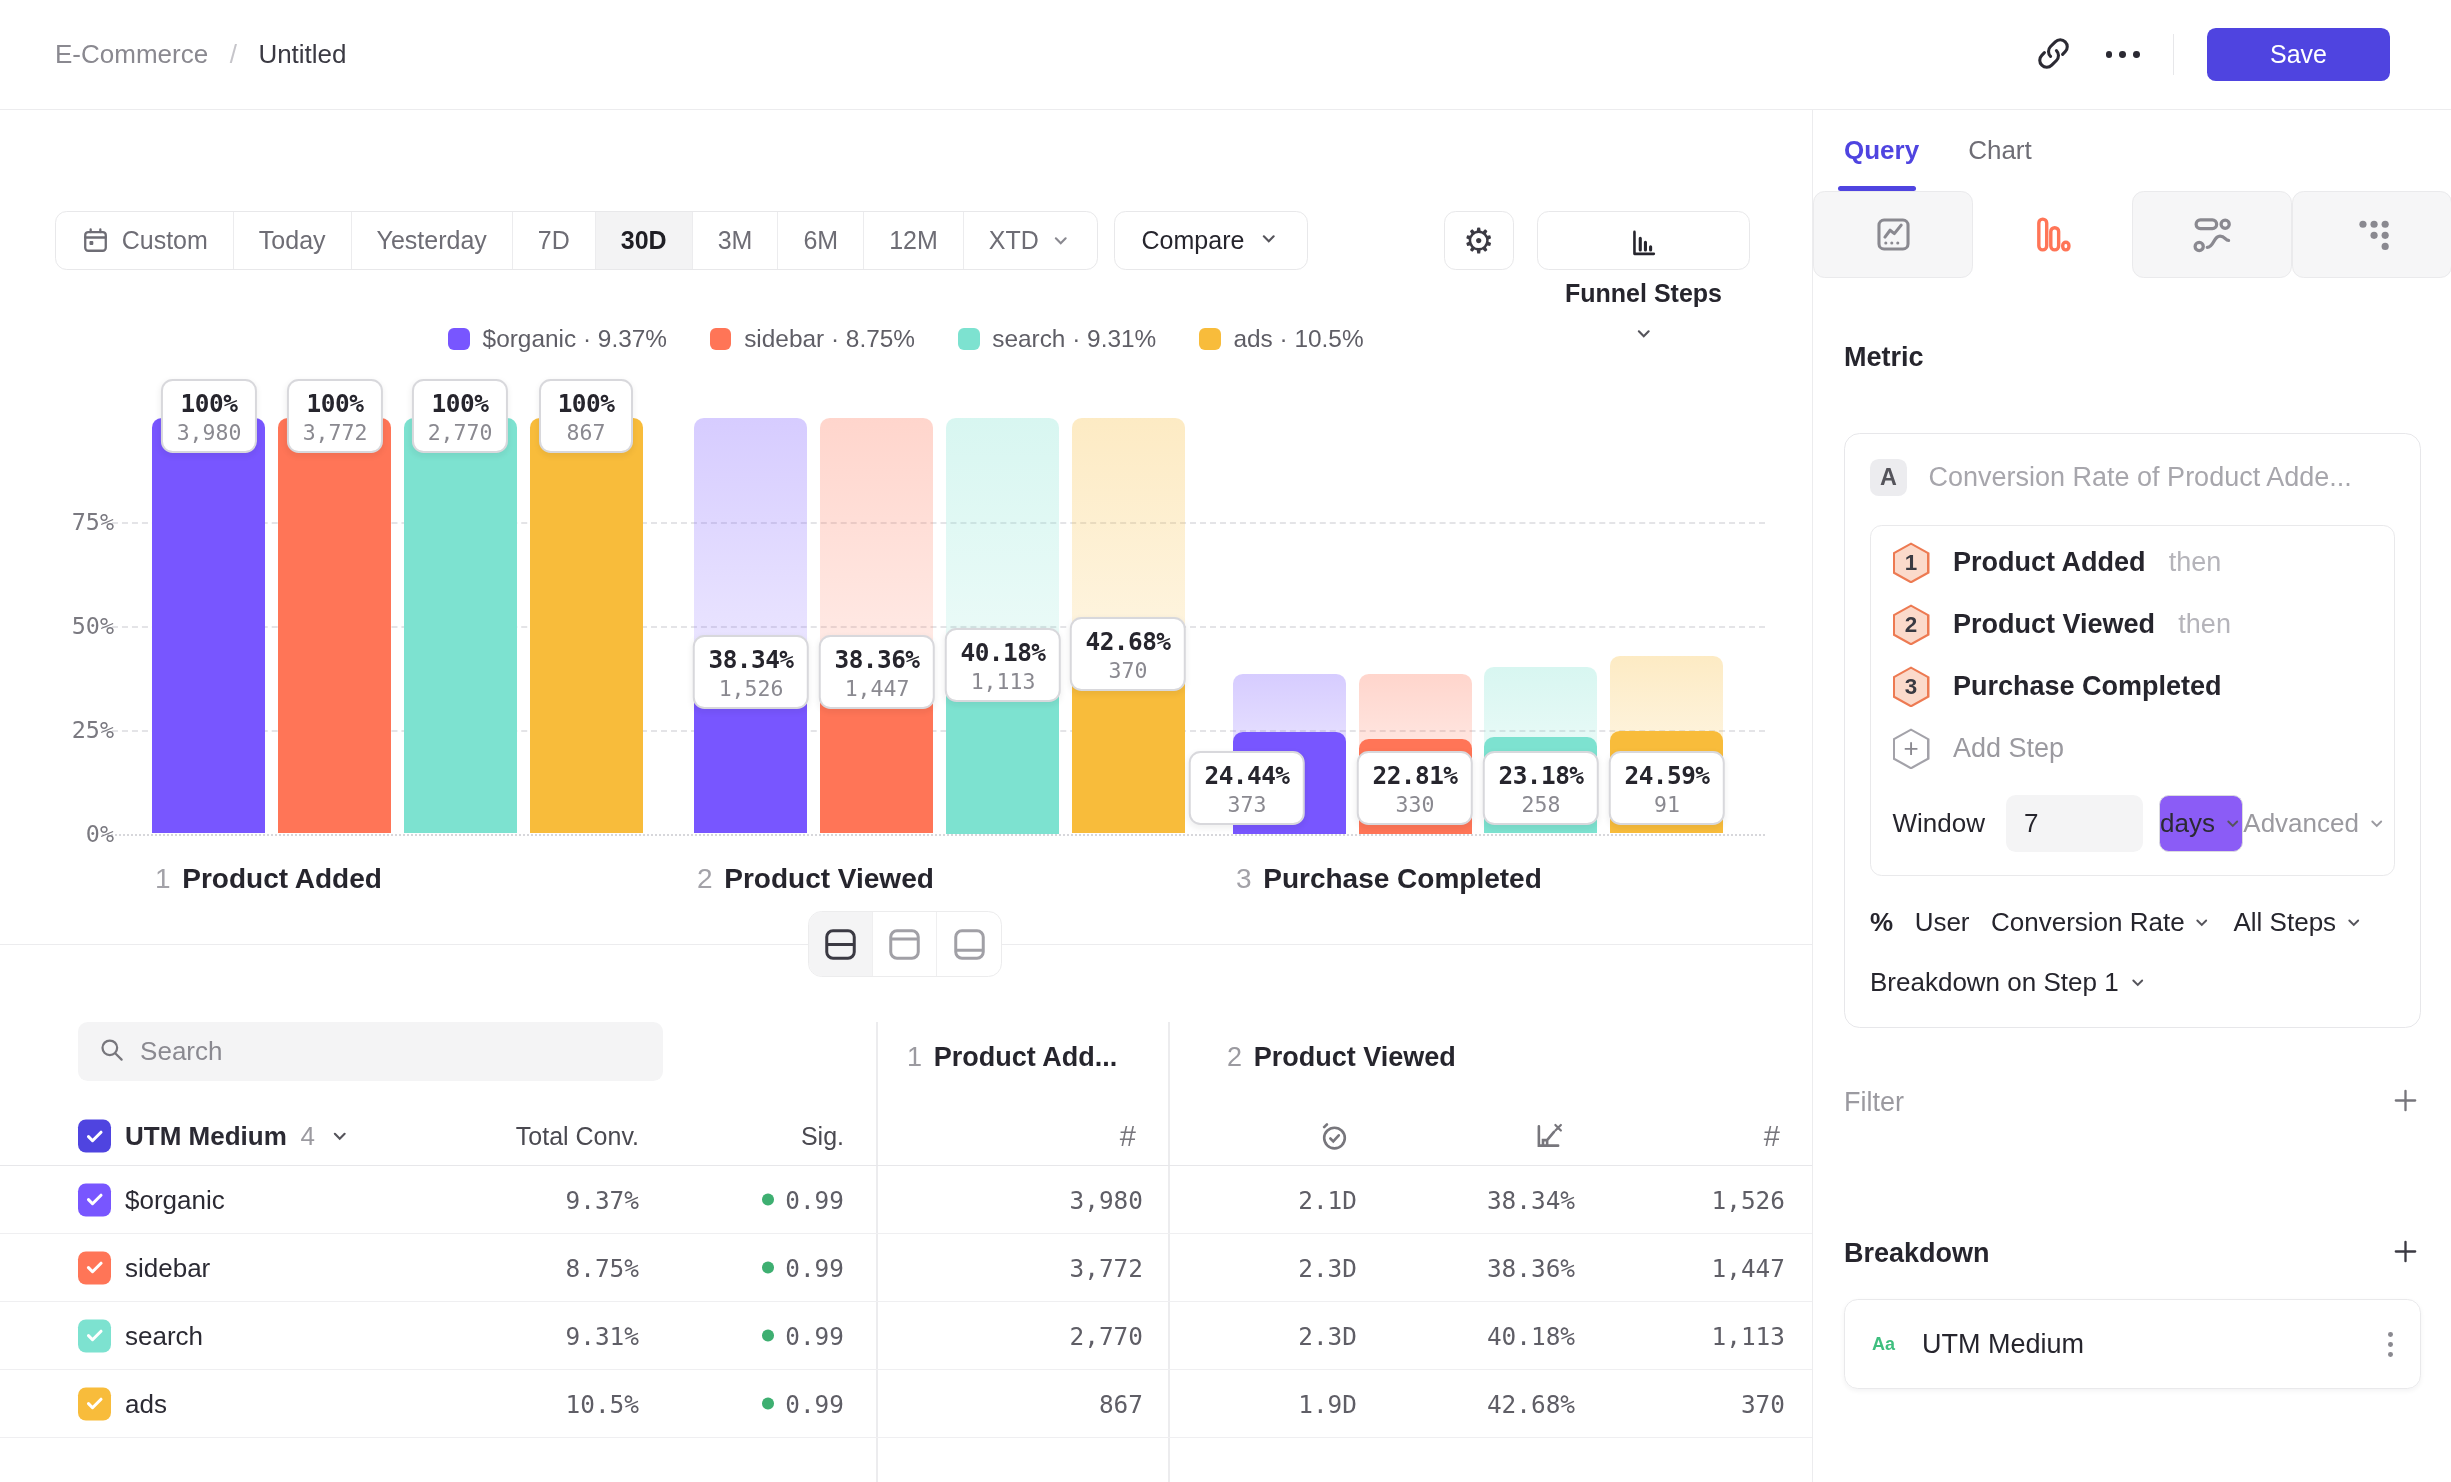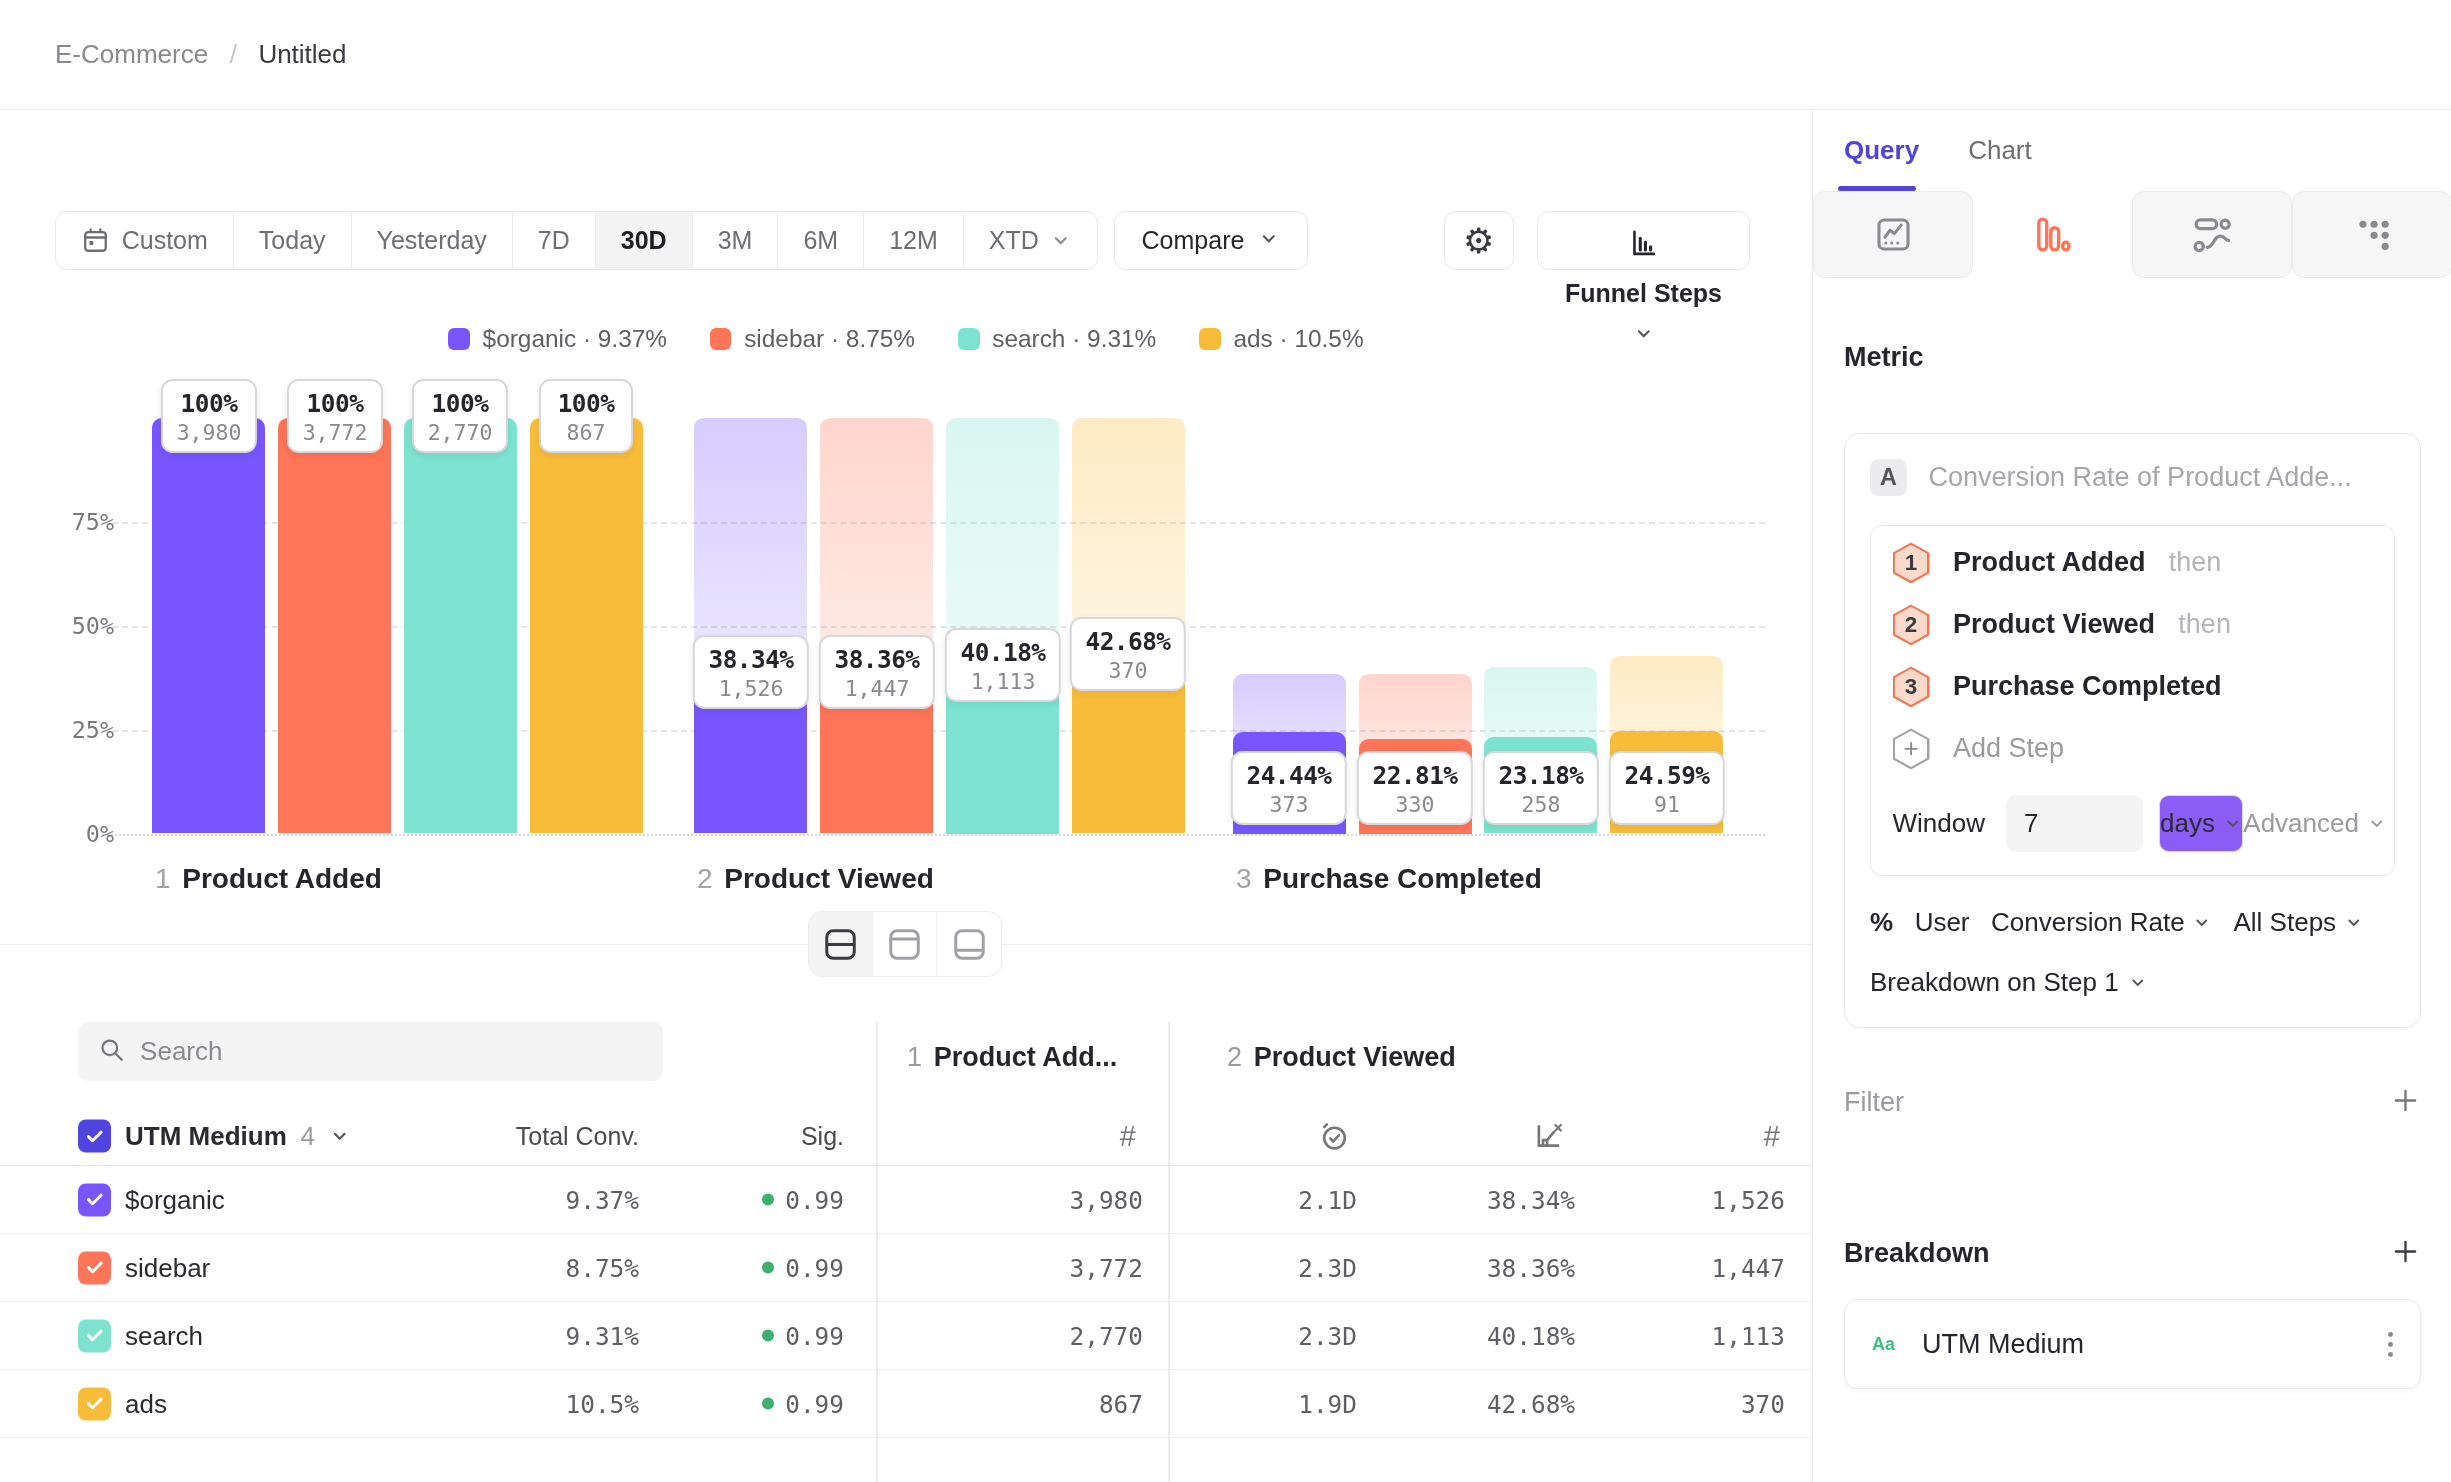--- a/index.html
+++ b/index.html
@@ -165,20 +165,39 @@
 </style>
 </head>
 <body>
 
 <header class="hdr">
   <div class="crumbs">
     <span class="crumb-parent">E-Commerce</span>
     <span class="crumb-sep">/</span>
     <span class="crumb-title">Untitled</span>
   </div>
+  <div class="hdr-right">
+    <button class="icon-btn">
+      <span>
+        <svg width="39" height="39" viewBox="0 0 24 24" fill="none" stroke="#2B2A33" stroke-width="1.9" stroke-linecap="round">
+          <path d="M10.2 13.8a4.3 4.3 0 0 1 0-6.1l2.9-2.9a4.3 4.3 0 0 1 6.1 6.1l-1.6 1.6"></path>
+          <path d="M13.8 10.2a4.3 4.3 0 0 1 0 6.1l-2.9 2.9a4.3 4.3 0 0 1-6.1-6.1l1.6-1.6"></path>
+        </svg>
+      </span>
+    </button>
+    <button class="icon-btn">
+      <span class="dots3">
+          <i></i>
+          <i></i>
+          <i></i>
+        </span>
+    </button>
+    <div class="vline"></div>
+    <button class="save-btn">Save</button>
+  </div>
 </header>
 
 <div class="main">
 
   <div class="toolbar">
     <div class="seg" id="seg">
         <button class="seg-item">
           <svg width="29" height="29" viewBox="0 0 24 24" fill="none" stroke="#6E6D75" stroke-width="1.9" stroke-linecap="round">
             <rect x="3.5" y="5" width="17" height="15.5" rx="2.5"></rect>
             <path d="M8 2.8V5M16 2.8V5M3.5 9.5h17"></path>
@@ -296,21 +315,21 @@
       </div>
       <div class="bar" style="left: 1072px; width: 113px; top: 308px; height: 415px; background: linear-gradient(rgba(248, 188, 59, 0.3), rgba(248, 188, 59, 0.04));"></div>
       <div class="bar" style="left: 1072px; width: 113px; top: 546px; height: 177px; background: rgb(248, 188, 59); z-index: 2;"></div>
       <div class="vbox" style="left: 1128px; top: 507px;">
         <div class="p mono">42.68%</div>
         <div class="c mono">370</div>
       </div>
       <div class="xstep" style="left: 697px;"><span class="n">2</span><span class="t">Product Viewed</span></div>
       <div class="bar" style="left: 1233px; width: 113px; top: 564px; height: 159px; background: linear-gradient(rgba(120, 86, 255, 0.3), rgba(120, 86, 255, 0.04));"></div>
       <div class="bar" style="left: 1233px; width: 113px; top: 622px; height: 102px; background: rgb(120, 86, 255); z-index: 2;"></div>
-      <div class="vbox" style="left: 1289px; top: 641px;">
+      <div class="vbox" style="left: 1247px; top: 641px;">
         <div class="p mono">24.44%</div>
         <div class="c mono">373</div>
       </div>
       <div class="bar" style="left: 1359px; width: 113px; top: 564px; height: 159px; background: linear-gradient(rgba(255, 117, 87, 0.3), rgba(255, 117, 87, 0.04));"></div>
       <div class="bar" style="left: 1359px; width: 113px; top: 629px; height: 95px; background: rgb(255, 117, 87); z-index: 2;"></div>
       <div class="vbox" style="left: 1415px; top: 641px;">
         <div class="p mono">22.81%</div>
         <div class="c mono">330</div>
       </div>
       <div class="bar" style="left: 1484px; width: 113px; top: 557px; height: 167px; background: linear-gradient(rgba(125, 226, 208, 0.3), rgba(125, 226, 208, 0.04));"></div>

